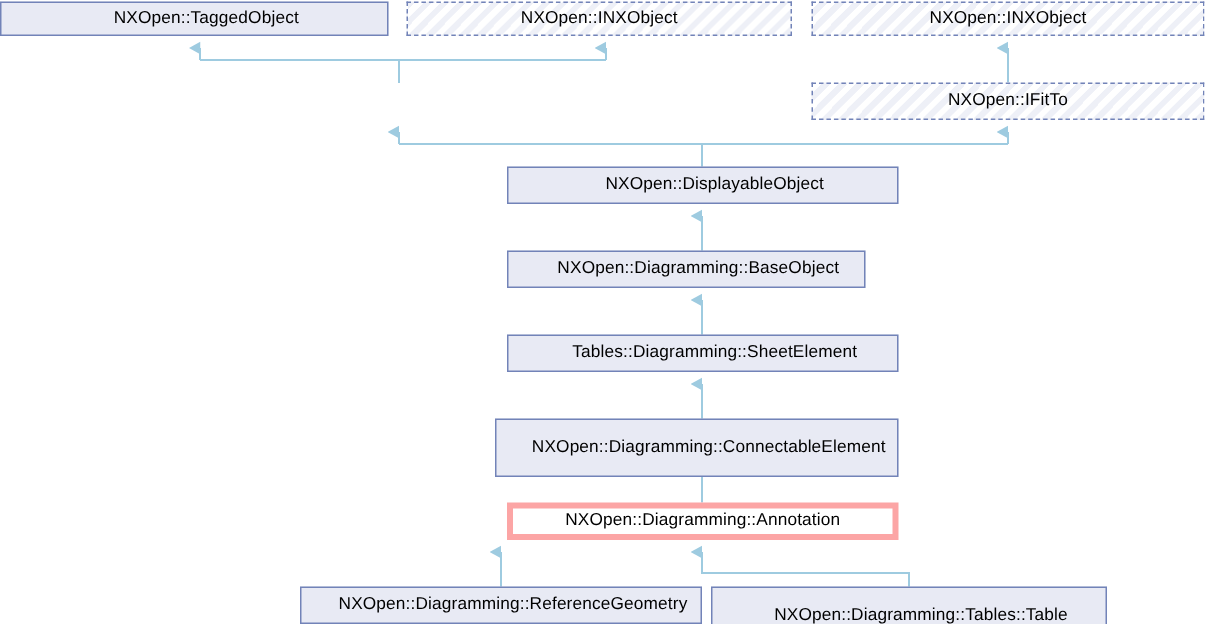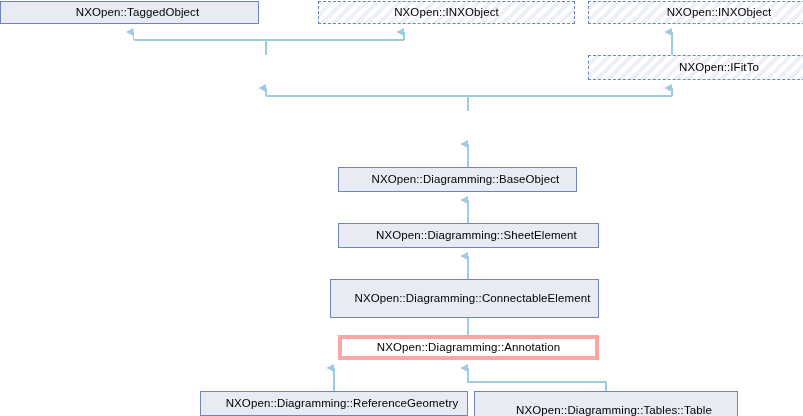--- a/index.html
+++ b/index.html
@@ -54,21 +54,20 @@
   .node.iface {
     border: 1px dashed #7283b8;
     background-color: #ffffff;
     background-image: repeating-linear-gradient(
       -45deg,
       #eef0f7 0px,
       #eef0f7 4px,
       #ffffff 4px,
       #ffffff 8px
     );
-    margin-left: 47px;
   }
   .node .label {
     position: relative;
     z-index: 2;
     padding: 0 4px;
   }
 </style>
 </head>
 <body>
 
@@ -113,25 +112,28 @@
     <span class="label">NXOpen::INXObject</span>
   </div>
   <div class="node iface" style="left:541px; top:1px;   width:262px; height:23px;">
     <span class="label">NXOpen::INXObject</span>
   </div>
 
   <div class="node iface" style="left:541px; top:55px;  width:262px; height:25px;">
     <span class="label">NXOpen::IFitTo</span>
   </div>
 
+  <div class="node cls" style="left:338px; top:111px; width:261px; height:25px;">
+    <span class="label">NXOpen::DisplayableObject</span>
+  </div>
   <div class="node cls" style="left:338px; top:167px; width:239px; height:25px;">
     <span class="label">NXOpen::Diagramming::BaseObject</span>
   </div>
   <div class="node cls" style="left:338px; top:223px; width:261px; height:25px;">
-    <span class="label">NXOpen::Diagramming::SheetElement</span>
+    <span class="label">Tables::Diagramming::SheetElement</span>
   </div>
   <div class="node cls" style="left:330px; top:279px; width:269px; height:39px;">
     <span class="label">NXOpen::Diagramming::ConnectableElement</span>
   </div>
   <div class="node focus" style="left:338px; top:335px; width:261px; height:25px;">
     <span class="label">NXOpen::Diagramming::Annotation</span>
   </div>
 
   <div class="node cls" style="left:200px; top:391px; width:268px; height:25px;align-items:center;">
     <span class="label">NXOpen::Diagramming::ReferenceGeometry</span>

